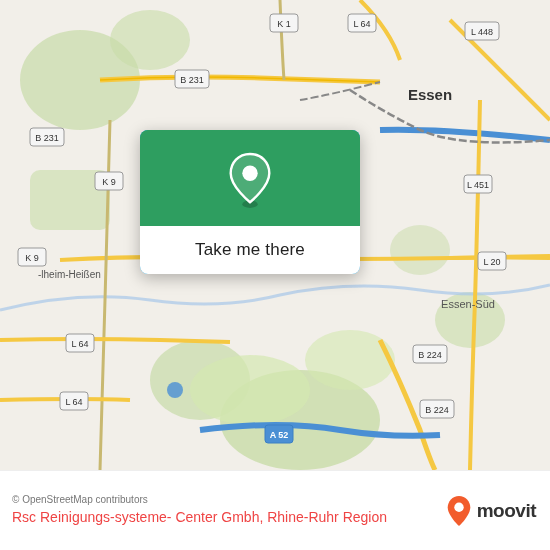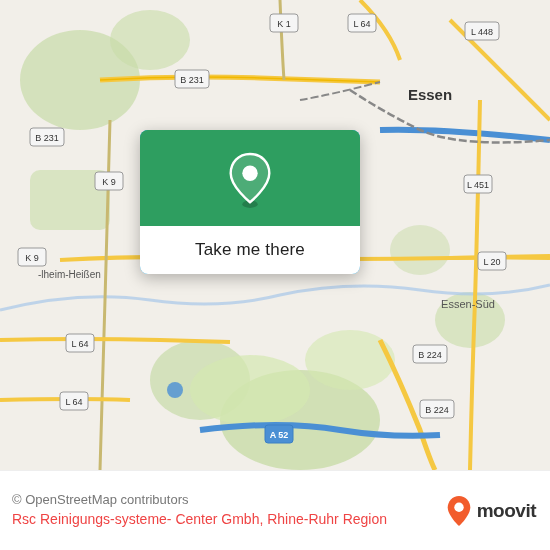--- a/index.html
+++ b/index.html
@@ -83,21 +83,21 @@
     }
 
     #bottom-info {
       display: flex;
       flex-direction: column;
       justify-content: center;
       max-width: 420px;
     }
 
     #copyright-text {
-      font-size: 13px;
+      font-size: 10px;
       color: #777;
       margin-bottom: 3px;
     }
 
     #place-name {
       font-size: 14px;
       color: #ef4444;
       font-weight: 400;
       line-height: 1.3;
     }

